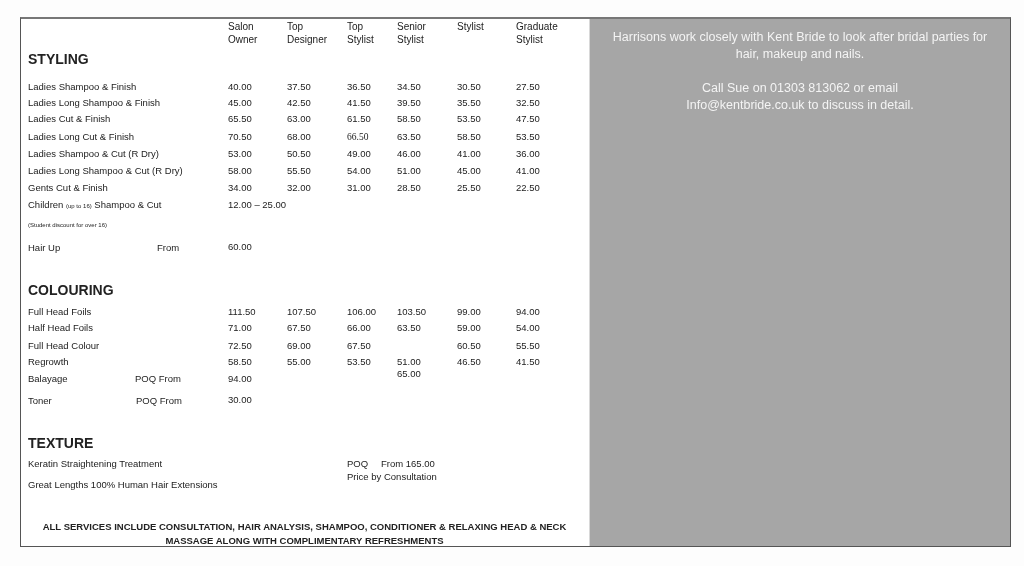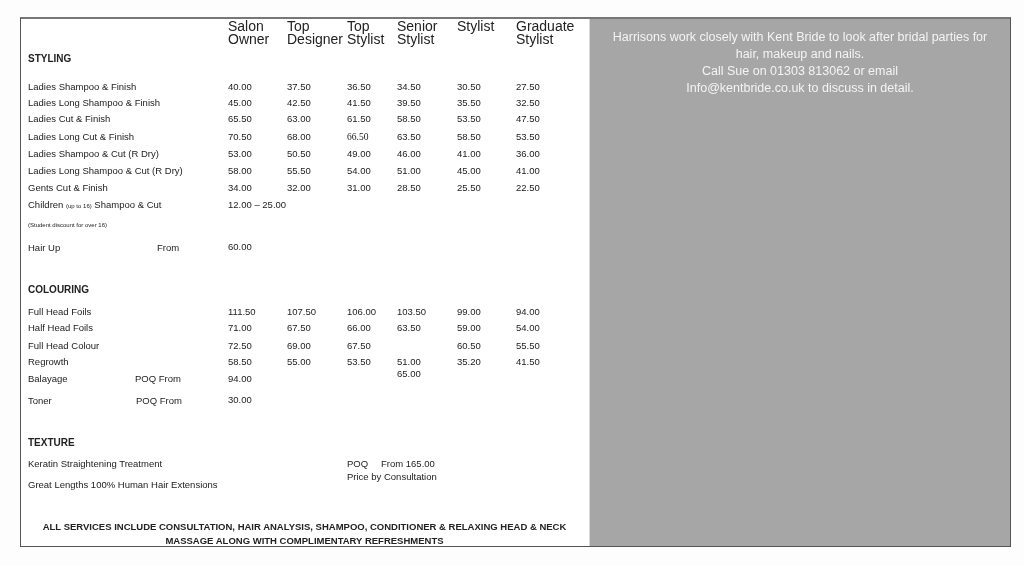--- a/index.html
+++ b/index.html
@@ -49,26 +49,26 @@
     .right p {
       margin: 0;
     }
     .abs {
       position: absolute;
       white-space: nowrap;
       font-size: 9.5px;
       line-height: 12px;
     }
     .hdr {
-      font-size: 14px;
+      font-size: 10px;
       line-height: 13px;
     }
     .section {
       font-weight: bold;
-      font-size: 10px;
+      font-size: 14px;
     }
     .tiny {
       font-size: 6px;
     }
     .footer {
       position: absolute;
       left: 0;
       width: 567px;
       text-align: center;
       font-weight: bold;
@@ -217,21 +217,21 @@
       <div class="abs" style="left:376px;top:321px;margin-top:28px;">65.00</div>
       <div class="abs" style="left:436px;top:321px;">60.50</div>
       <div class="abs" style="left:495px;top:321px;">55.50</div>
     </div>
     <div>
       <div class="abs" style="left:7px;top:337px;text-align:center;">Regrowth</div>
       <div class="abs" style="left:207px;top:337px;">58.50</div>
       <div class="abs" style="left:266px;top:337px;">55.00</div>
       <div class="abs" style="left:326px;top:337px;">53.50</div>
       <div class="abs" style="left:376px;top:337px;">51.00</div>
-      <div class="abs" style="left:436px;top:337px;">35.20</div>
+      <div class="abs" style="left:436px;top:337px;">46.50</div>
       <div class="abs" style="left:495px;top:337px;">41.50</div>
     </div>
 
     <div>
       <div class="abs" style="left:7px;top:354px;">Balayage</div>
       <div class="abs" style="left:114px;top:354px;">POQ From</div>
       <div class="abs" style="left:207px;top:354px;">94.00</div>
     </div>
     <div>
       <div class="abs" style="left:7px;top:376px;">Toner</div>
@@ -252,16 +252,16 @@
 
     <div class="footer" style="top:501px;">
       <div>ALL SERVICES INCLUDE CONSULTATION, HAIR ANALYSIS, SHAMPOO, CONDITIONER &amp; RELAXING HEAD &amp; NECK</div>
       <div>MASSAGE ALONG WITH COMPLIMENTARY REFRESHMENTS</div>
     </div>
   </div>
 
   <div class="right">
     <p style="margin-top:10px;">Harrisons work closely with Kent Bride to look after bridal parties for</p>
     <p>hair, makeup and nails.</p>
-    <p style="">Call Sue on 01303 813062 or email</p>
+    <p style="margin-top:17px;">Call Sue on 01303 813062 or email</p>
     <p>Info@kentbride.co.uk to discuss in detail.</p>
   </div>
 </div>
 
 </body></html>

